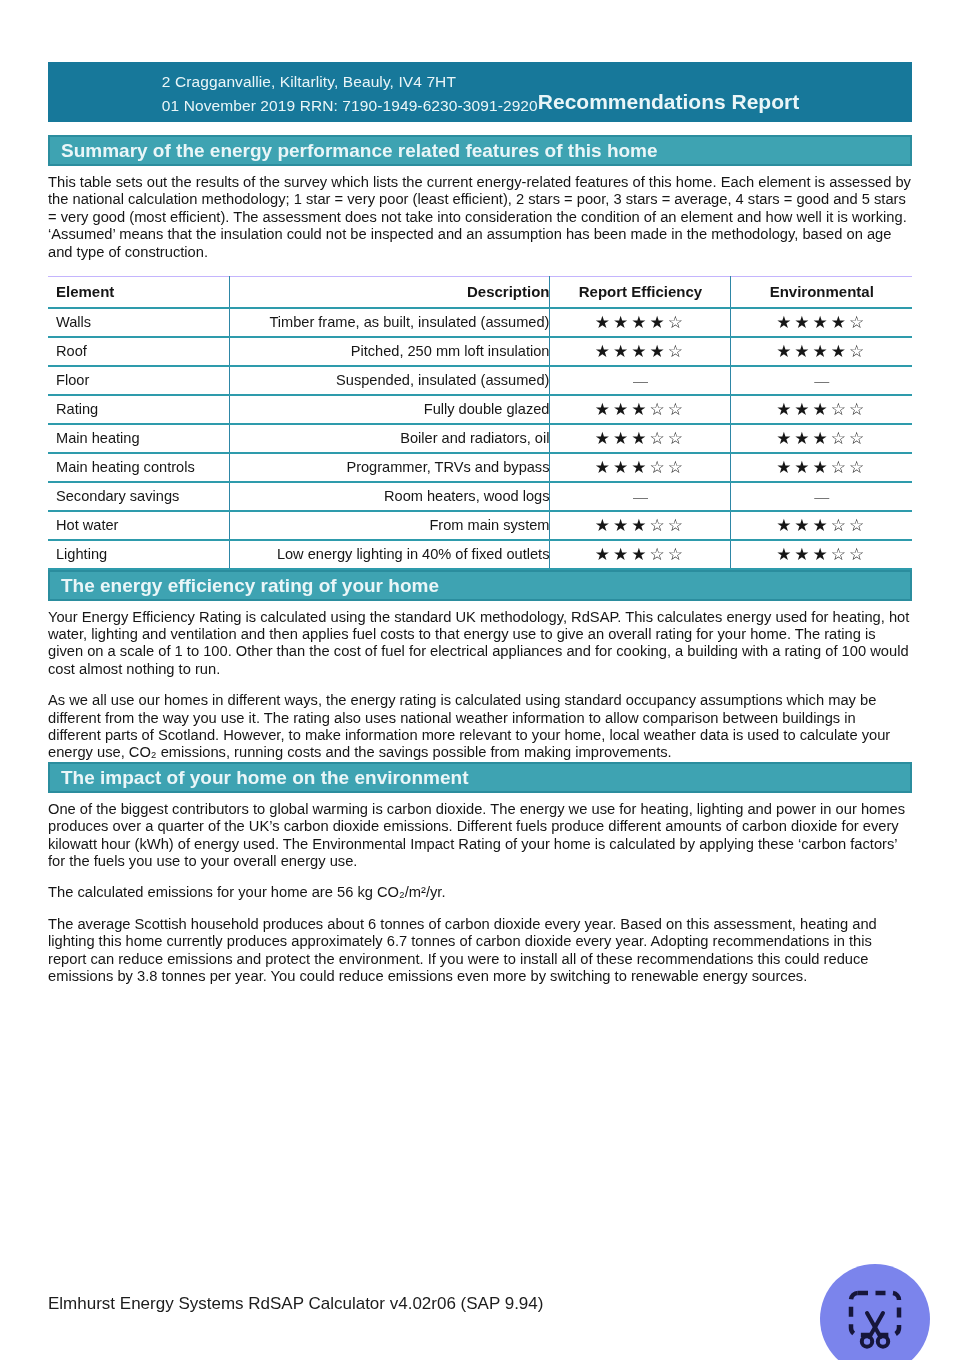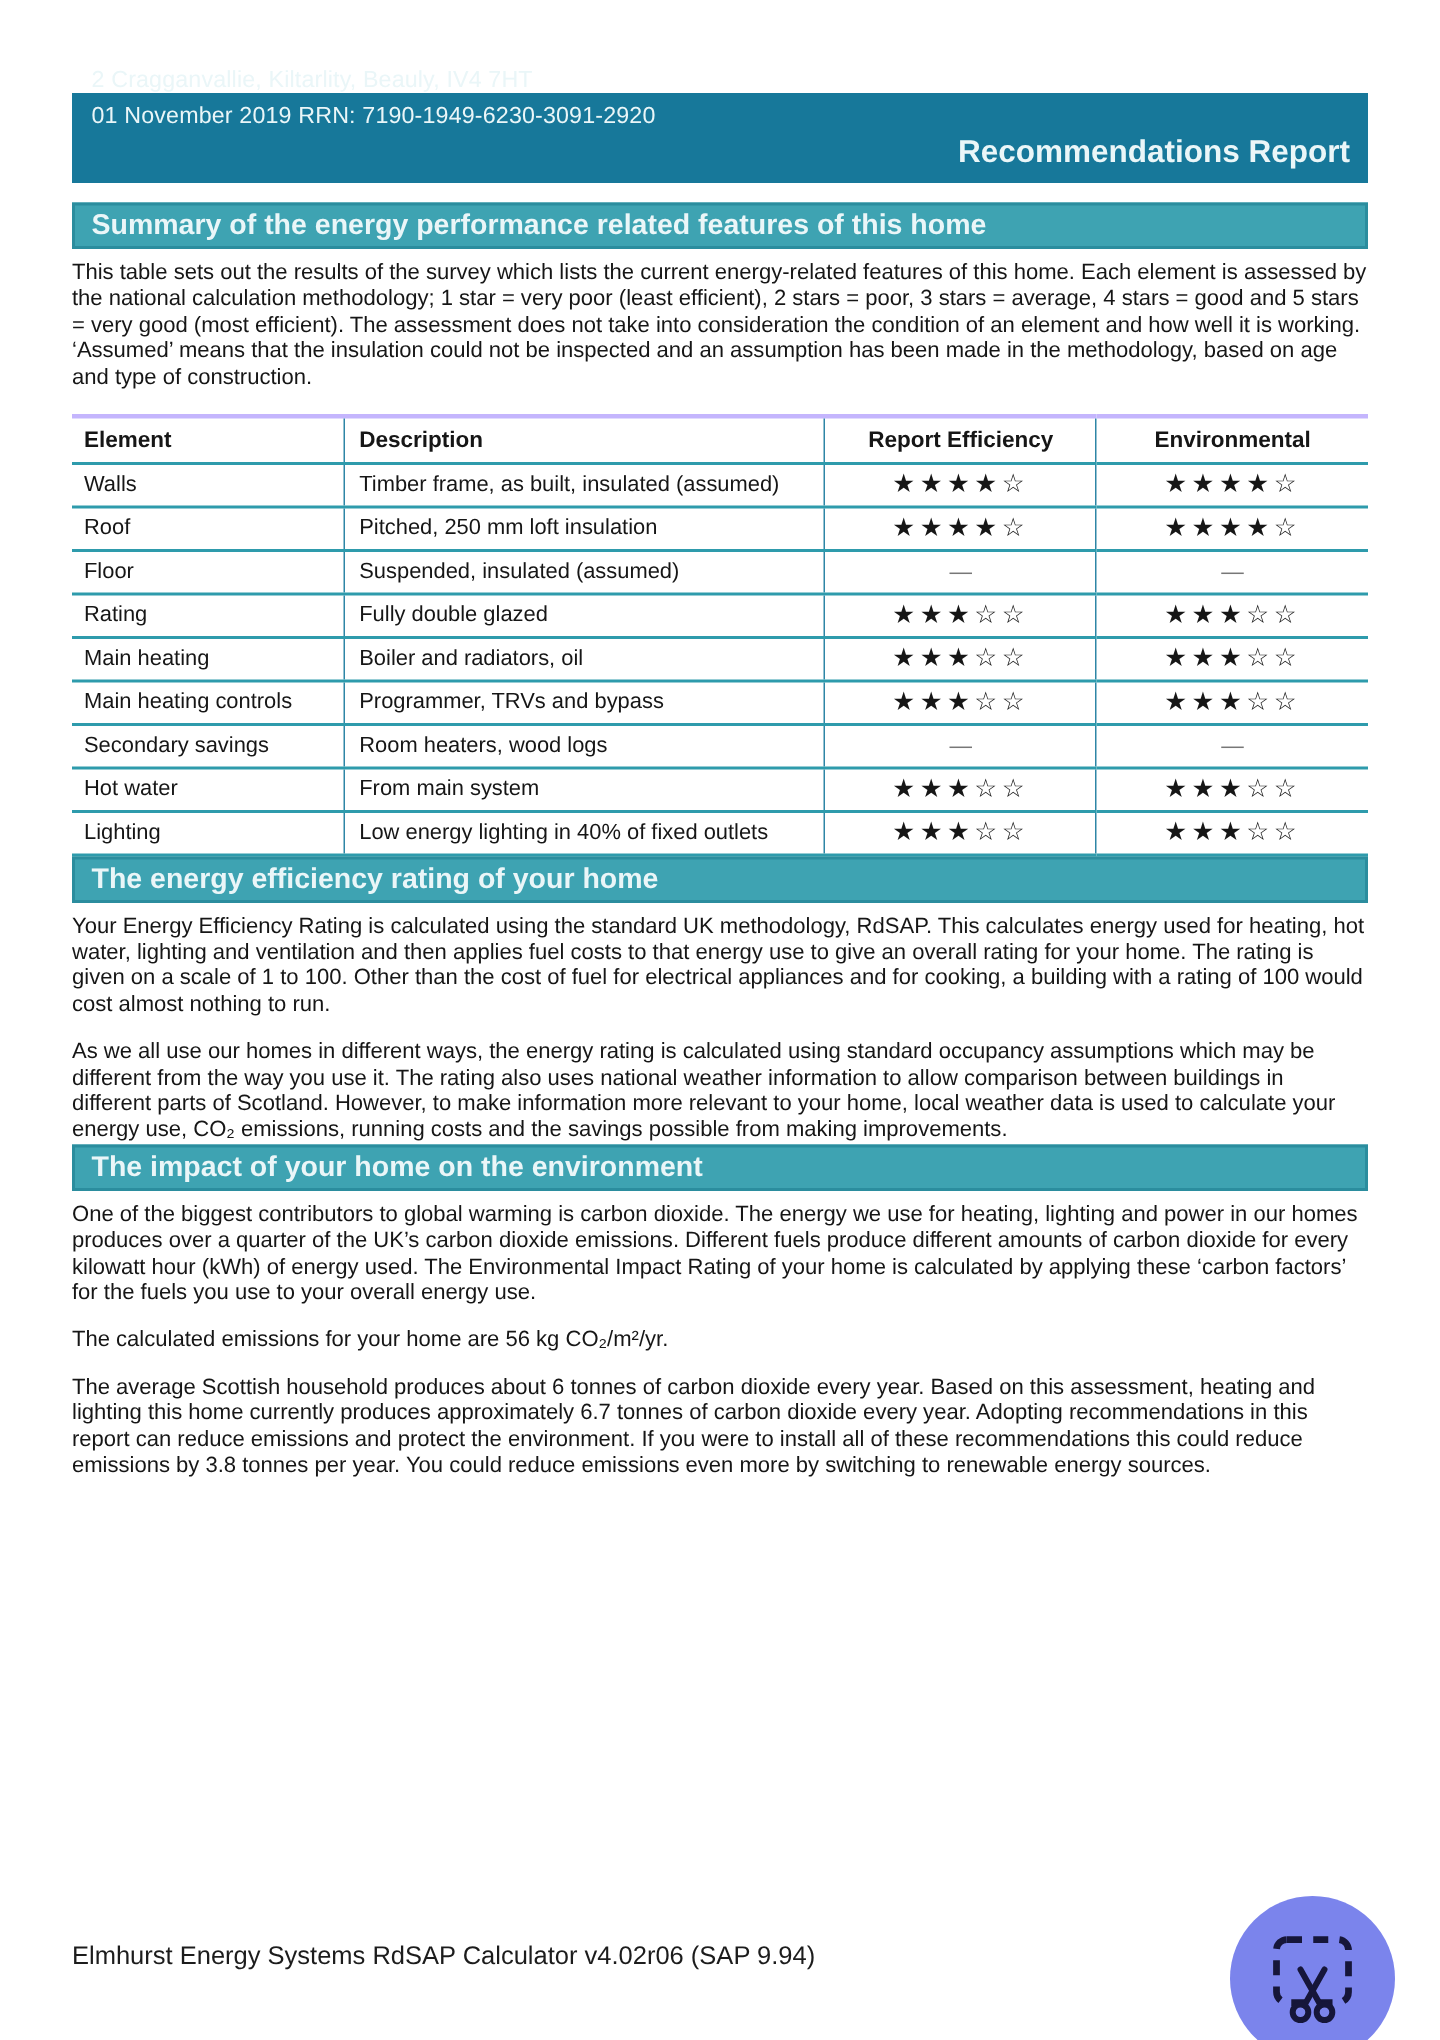--- a/index.html
+++ b/index.html
@@ -19,23 +19,22 @@
     width:960px;height:1360px;position:relative;overflow:hidden;
     background:#ffffff;color:var(--pageText);
     font-family:"Liberation Sans","DejaVu Sans",sans-serif;
   }
   .page{position:absolute;left:48px;top:62px;width:864px;}
 
   
   .band{
     background:var(--headerBand);color:var(--barText);
     height:60px;box-sizing:border-box;
-    display:flex;justify-content:flex-end;
+    display:flex;justify-content:center;
     padding:8px 12px 0 13px;
-    flex-direction:column;
   }
   .band-left{font-size:15.5px;line-height:24px;letter-spacing:0.1px;}
   .band-title{align-self:flex-end;padding-bottom:8px;font-weight:bold;font-size:21px;}
 
   
   .section-bar{
     background:var(--sectionBar);
     border:2px solid var(--sectionBarBorder);
     color:var(--barText);font-weight:bold;font-size:19px;
     height:31px;line-height:27px;padding-left:11px;box-sizing:border-box;
@@ -49,26 +48,26 @@
   table.features{width:100%;border-collapse:collapse;margin-top:15px;table-layout:fixed;}
   .features th,.features td{
     border-left:1px solid var(--tableBorderV);
     border-right:1px solid var(--tableBorderV);
     border-top:2px solid var(--tableBorderH);
     border-bottom:2px solid var(--tableBorderH);
     padding:0;box-sizing:border-box;
   }
   .features th:first-child,.features td:first-child{border-left:none;}
   .features th:last-child,.features td:last-child{border-right:none;}
-  .features thead th{border-top:3px solid #c4b5fd;}
+  .features thead th{border-top:1px solid #c4b5fd;}
   .features thead tr{height:31px;}
   .features tbody tr{height:29px;}
   .features th{font-size:15px;font-weight:bold;text-align:left;}
   th.col-el,td.el{width:172px;padding-left:8px;}
-  th.col-desc,td.desc{width:305px;padding-left:10px;}
+  th.col-desc,td.desc{width:305px;padding-left:10px;text-align:right;}
   th.col-ee,th.col-env{width:172px;text-align:center;padding-left:0;}
   td.el,td.desc{font-size:14.6px;}
   td.stars{text-align:center;font-size:17px;letter-spacing:3px;white-space:nowrap;}
   td.stars.dash{color:var(--dashGrey);font-size:15px;letter-spacing:0;}
 
   
   .footer{
     position:absolute;left:48px;top:1294px;
     font-size:17px;color:#1c1c1c;
   }

